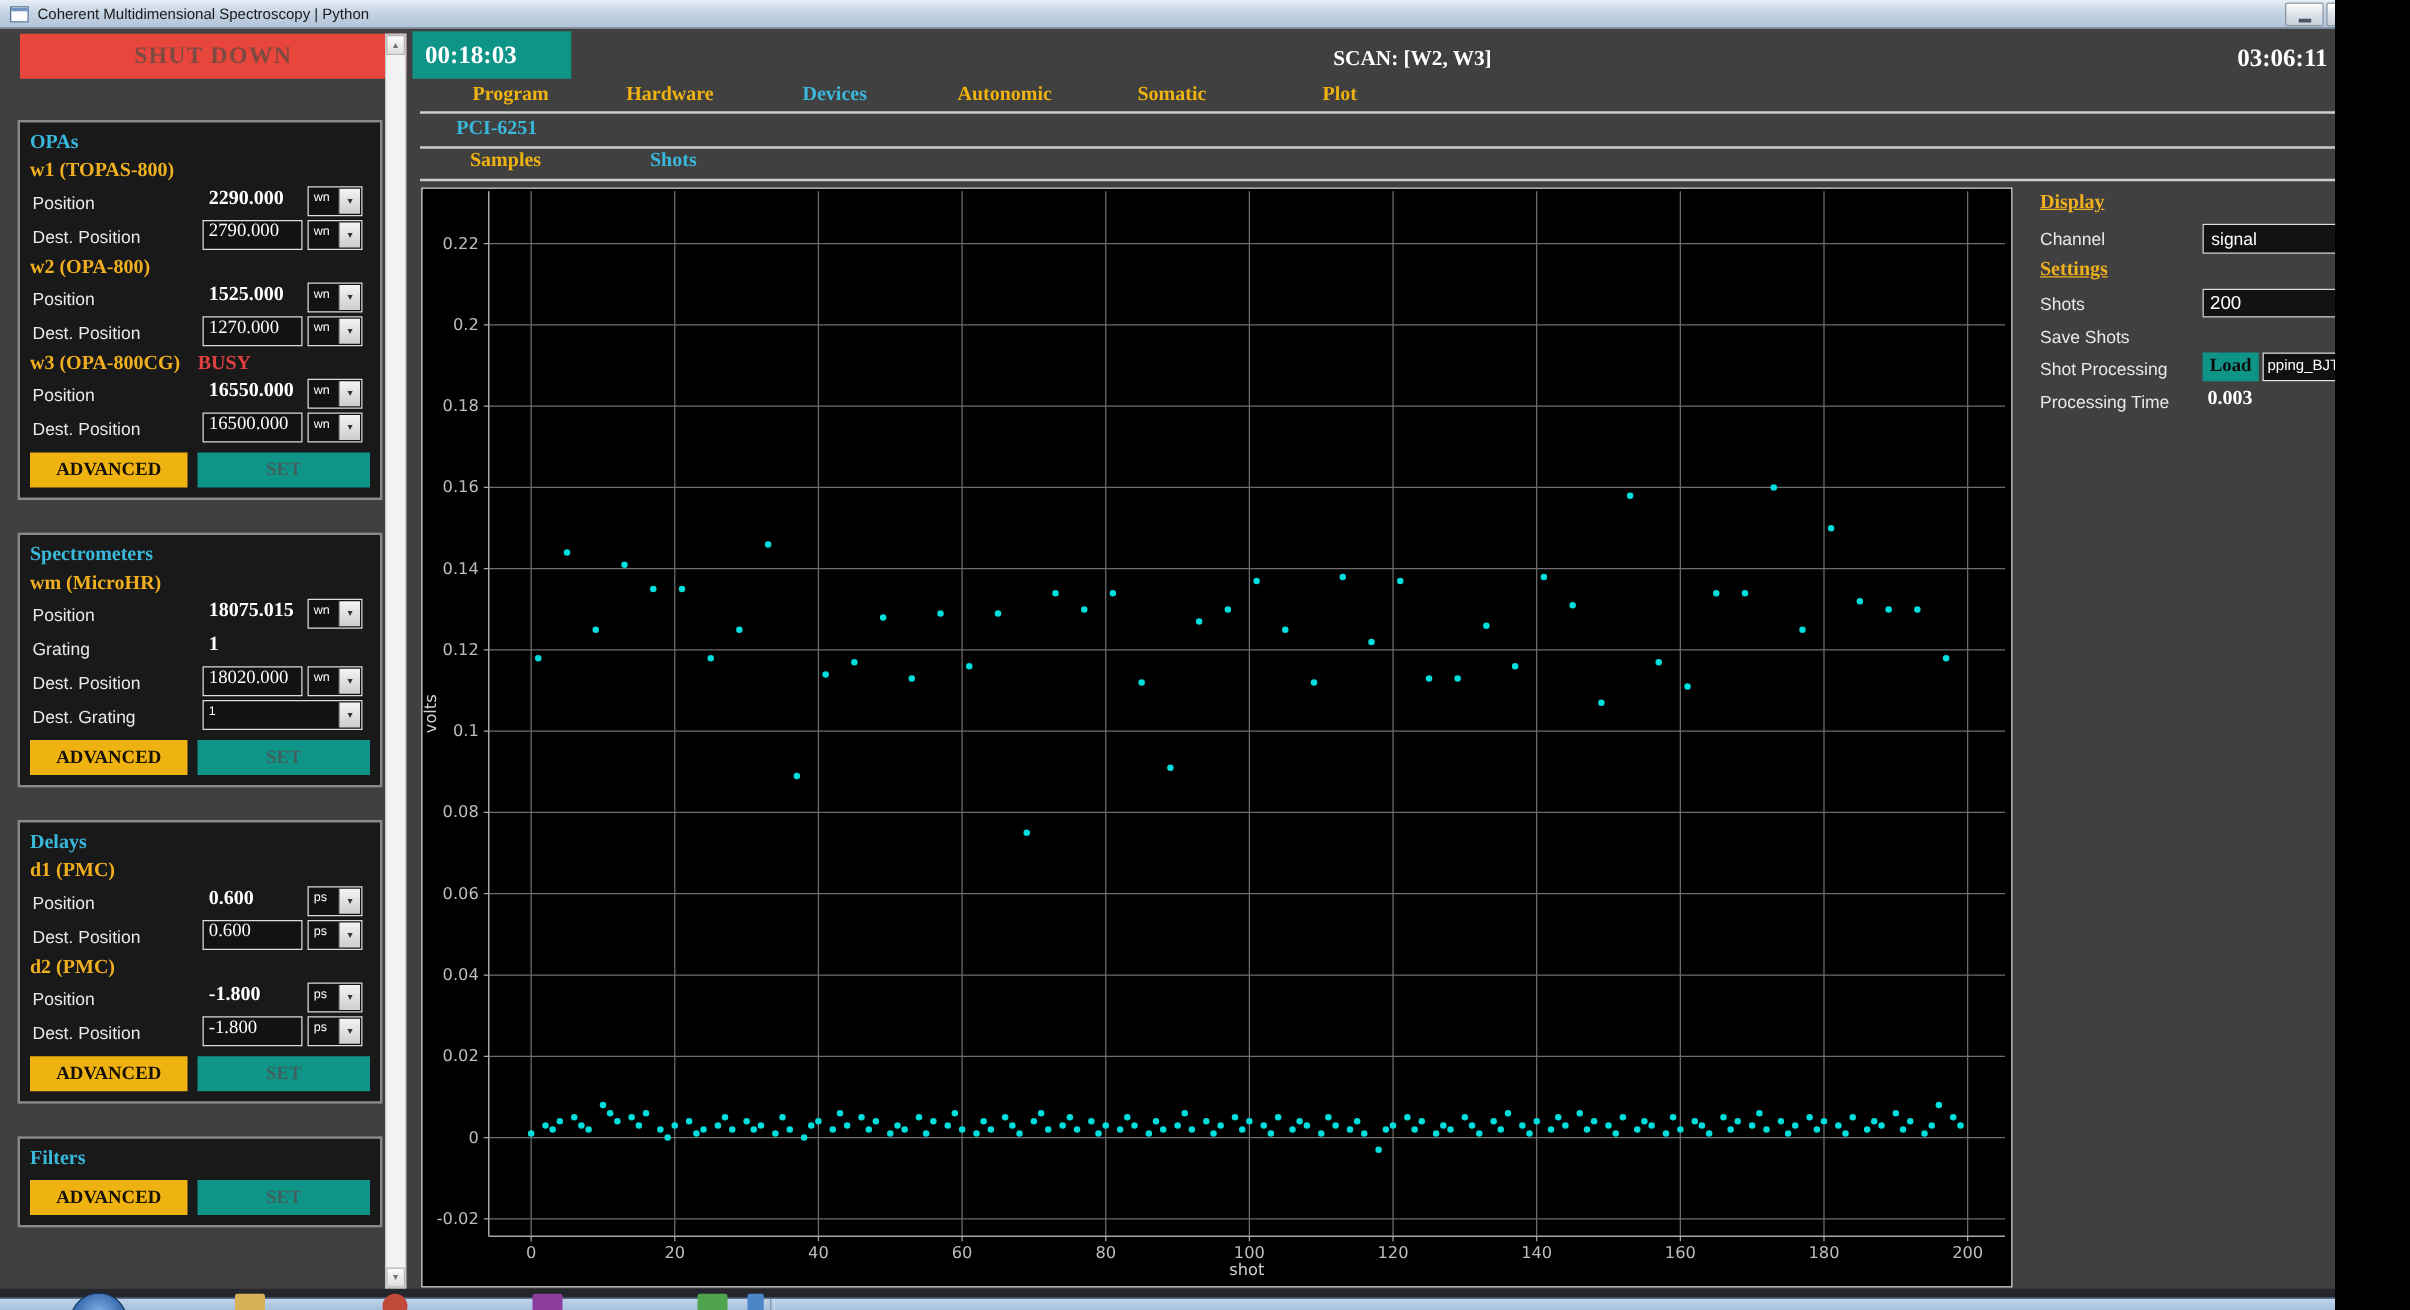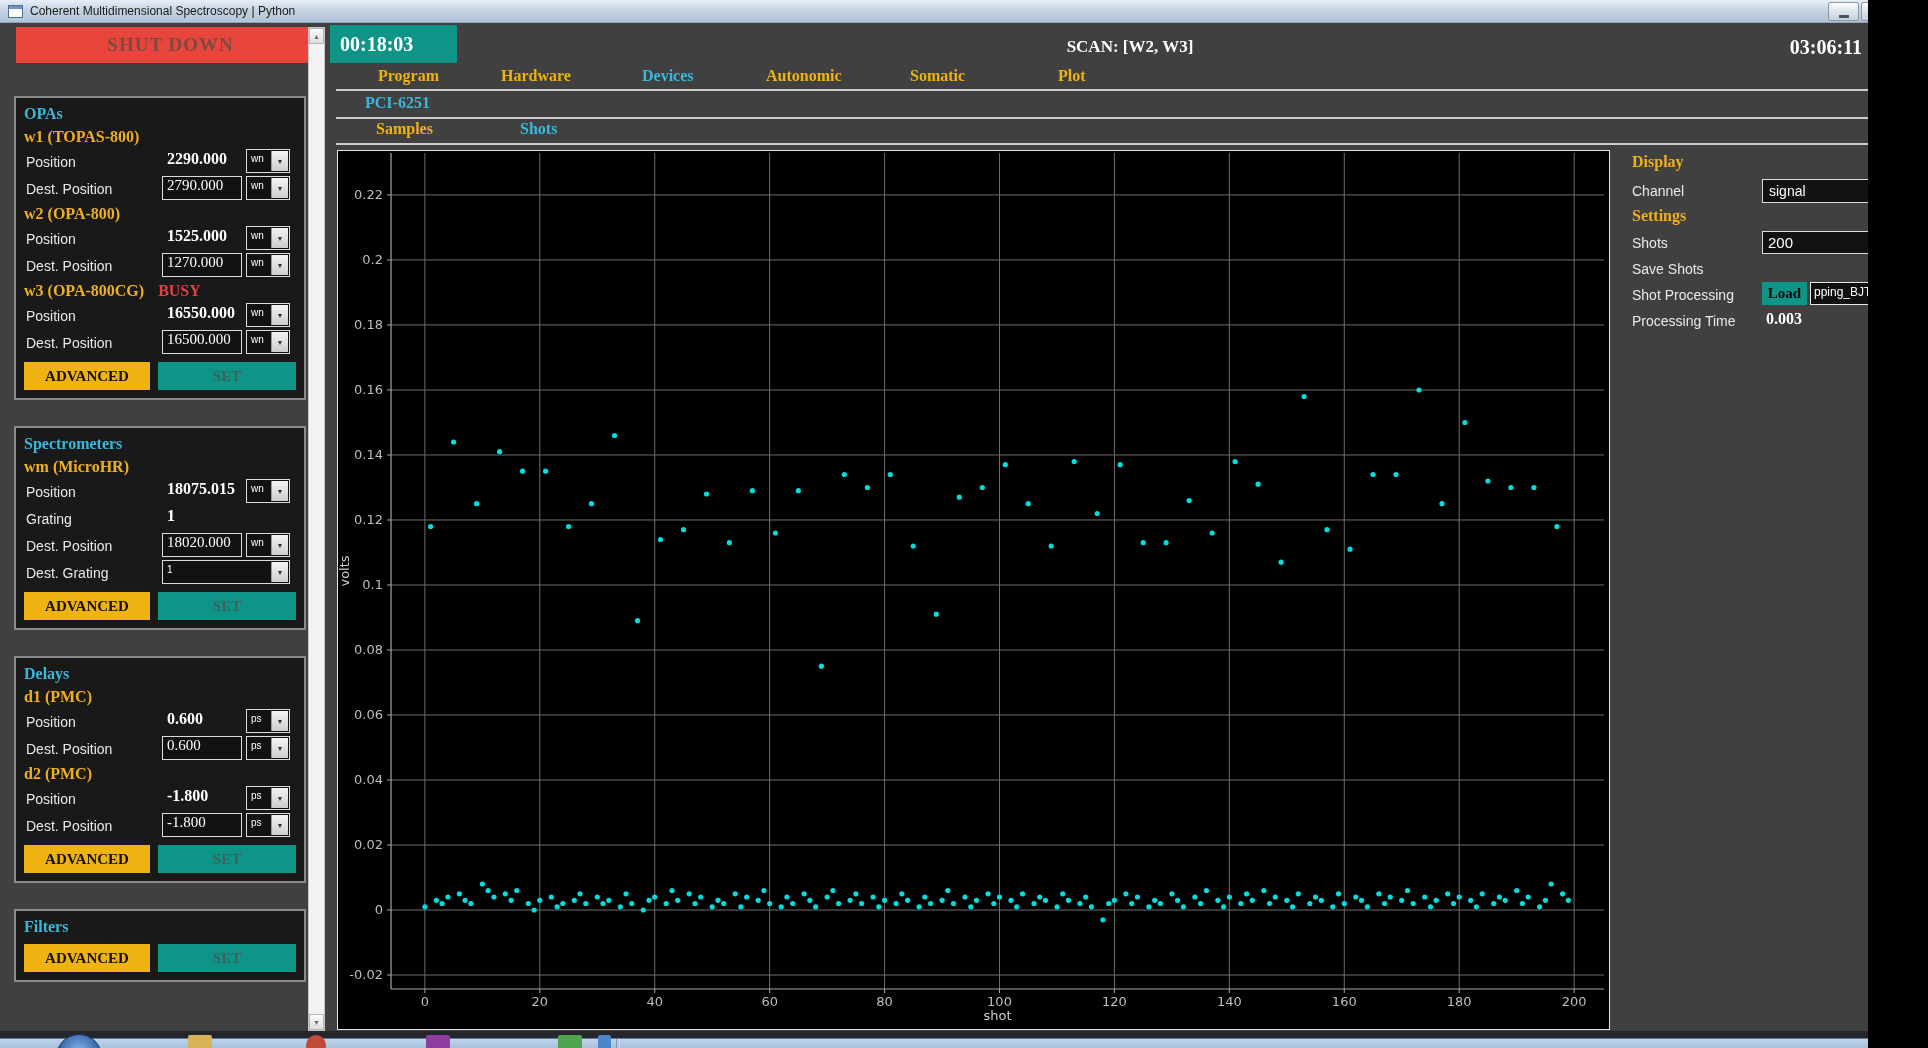--- a/index.html
+++ b/index.html
@@ -61,21 +61,21 @@
             display:flex;align-items:center;justify-content:center;}
   .sb-arrow.top{top:0;} .sb-arrow.bottom{bottom:0;}
   
   .tab{position:absolute;font:bold 16px "Liberation Serif",serif;color:#eeb211;cursor:default;}
   .tab.active{color:#3ab8dc;}
   .sep{position:absolute;left:336px;width:1592px;height:2px;background:#c7cdd3;}
   
   .plot{position:absolute;left:337px;top:150px;width:1271px;height:878px;background:#000;
         border:1px solid #e4e4e4;box-sizing:content-box;}
   
-  .rp-h{position:absolute;font:bold 16px "Liberation Serif",serif;color:#efaf1f;}
+  .rp-h{position:absolute;font:bold 16px "Liberation Serif",serif;color:#efaf1f;text-decoration:underline;}
   .rp-label{position:absolute;font-size:14px;color:#e9e9e9;}
   .rp-readout{position:absolute;font:bold 16px "Liberation Serif",serif;color:#fff;}
   .rp-combo{position:absolute;left:1762px;width:137px;height:24px;border:1px solid #dcdcdc;background:#121212;box-sizing:border-box;}
   .rp-combo .unit{font-size:14px;}
   .rp-input{position:absolute;left:1762px;width:137px;height:23px;border:1px solid #dcdcdc;background:#121212;
             box-sizing:border-box;font-size:15px;color:#fff;padding:2px 0 0 5px;overflow:hidden;white-space:nowrap;}
   .load-btn{position:absolute;left:1762px;top:282px;width:45px;height:23px;background:#0f9488;color:#0d0d0d;
             font:bold 15px "Liberation Serif",serif;border:none;display:flex;align-items:center;justify-content:center;}
   .file-box{position:absolute;left:1810px;top:282px;width:88px;height:23px;border:1px solid #e6e6e6;background:#101010;
             box-sizing:border-box;font-size:12px;color:#fff;padding:2px 0 0 3px;overflow:hidden;white-space:nowrap;}

